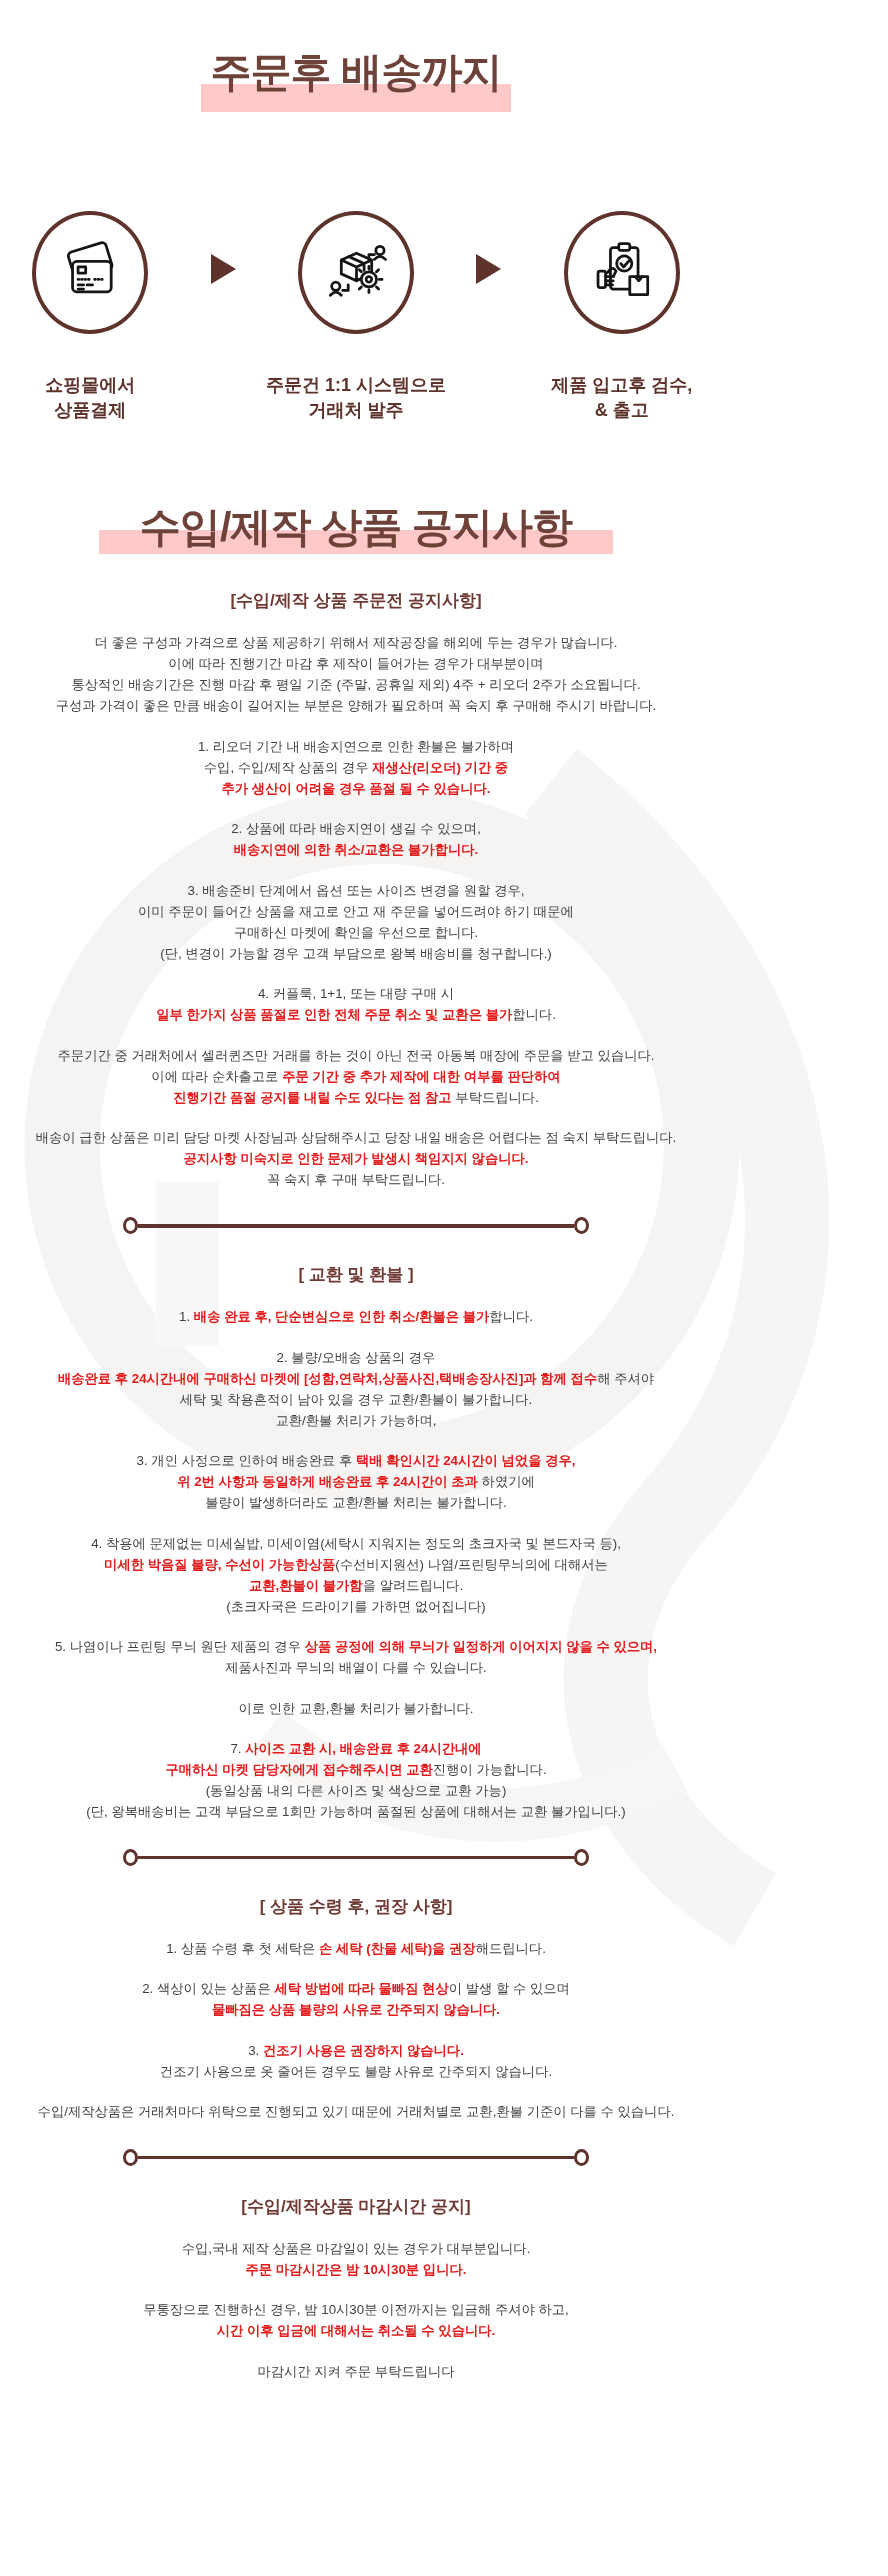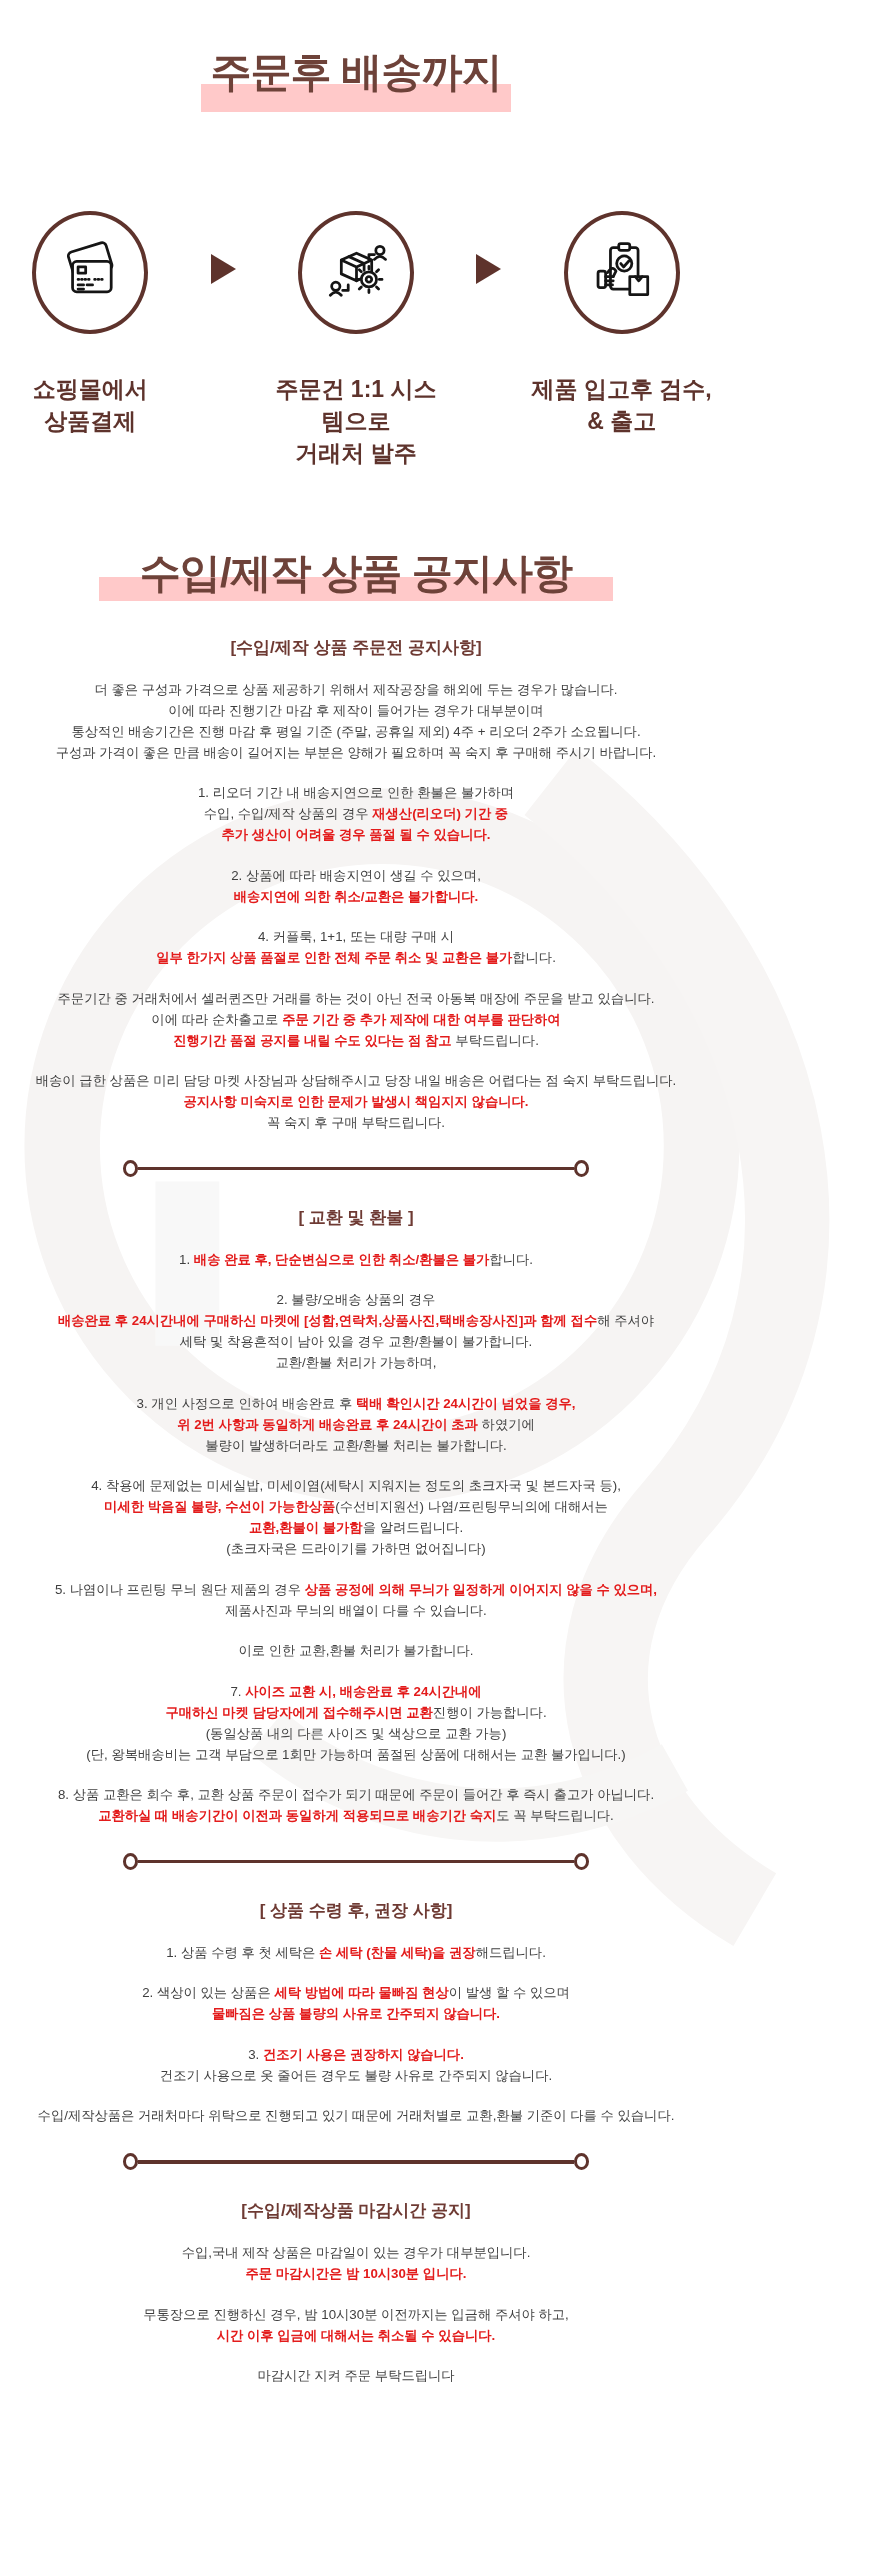--- a/index.html
+++ b/index.html
@@ -21,21 +21,21 @@
   .hl1{display:inline-block;padding:0 9px 12.4px;
     background:linear-gradient(to bottom,transparent 58%,#ffc9c9 58%);}
   .hl2{display:inline-block;padding:0 41px 0;
     background:linear-gradient(to bottom,transparent 55%,#ffc9c9 55%);}
   
   .steps{margin-top:99px;display:flex;justify-content:center;align-items:flex-start;gap:30px;}
   .step{width:203px;text-align:center;}
   .ring{width:108px;height:115px;margin:0 auto;border:4.4px solid #5e332c;border-radius:50%;
     display:flex;align-items:center;justify-content:center;background:#fff;}
   .ring svg{width:69px;height:69px;}
-  .step-label{margin-top:39px;color:#5e332c;font-weight:bold;font-size:23px;line-height:1.4;}
+  .step-label{margin-top:39px;color:#5e332c;font-weight:bold;font-size:18px;line-height:1.4;}
   .arrow{width:0;height:0;border-left:25px solid #5e332c;border-top:15px solid transparent;
     border-bottom:15px solid transparent;margin-top:43px;}
   
   .notice{margin-top:36px;text-align:center;font-size:13.3px;line-height:21px;}
   .para{margin:0 27px 19.5px;}
   .sec-header{margin:12.4px 27px 21px;font-size:17px;font-weight:bold;color:#6e3a33;}
   .red{color:#e31b1b;font-weight:bold;}
   .divider{display:flex;align-items:center;margin:27px 0 30px;padding:0 123px;}
   .divider .line{flex:1;height:3.6px;background:#5e332c;}
   .divider .ring-end{width:9px;height:10.7px;border:3.6px solid #5e332c;border-radius:50%;background:#fff;flex:0 0 auto;}
@@ -135,20 +135,26 @@
         <div class="para">
           <div class="line"><span>1. 리오더 기간 내 배송지연으로 인한 환불은 불가하며</span></div>
           <div class="line"><span>수입, 수입/제작 상품의 경우 </span><span class="red">재생산(리오더) 기간 중</span></div>
           <div class="line"><span class="red">추가 생산이 어려울 경우 품절 될 수 있습니다.</span></div>
         </div>
         <div class="para">
           <div class="line"><span>2. 상품에 따라 배송지연이 생길 수 있으며,</span></div>
           <div class="line"><span class="red">배송지연에 의한 취소/교환은 불가합니다.</span></div>
         </div>
         <div class="para">
+          <div class="line"><span>3. 배송준비 단계에서 옵션 또는 사이즈 변경을 원할 경우,</span></div>
+          <div class="line"><span>이미 주문이 들어간 상품을 재고로 안고 재 주문을 넣어드려야 하기 때문에</span></div>
+          <div class="line"><span>구매하신 마켓에 확인을 우선으로 합니다.</span></div>
+          <div class="line"><span>(단, 변경이 가능할 경우 고객 부담으로 왕복 배송비를 청구합니다.)</span></div>
+        </div>
+        <div class="para">
           <div class="line"><span>4. 커플룩, 1+1, 또는 대량 구매 시</span></div>
           <div class="line"><span class="red">일부 한가지 상품 품절로 인한 전체 주문 취소 및 교환은 불가</span><span>합니다.</span></div>
         </div>
         <div class="para">
           <div class="line"><span>주문기간 중 거래처에서 셀러퀸즈만 거래를 하는 것이 아닌 전국 아동복 매장에 주문을 받고 있습니다.</span></div>
           <div class="line"><span>이에 따라 순차출고로 </span><span class="red">주문 기간 중 추가 제작에 대한 여부를 판단하여</span></div>
           <div class="line"><span class="red">진행기간 품절 공지를 내릴 수도 있다는 점 참고</span><span> 부탁드립니다.</span></div>
         </div>
         <div class="para">
           <div class="line"><span>배송이 급한 상품은 미리 담당 마켓 사장님과 상담해주시고 당장 내일 배송은 어렵다는 점 숙지 부탁드립니다.</span></div>
@@ -189,24 +195,20 @@
         </div>
         <div class="para">
           <div class="line"><span>이로 인한 교환,환불 처리가 불가합니다.</span></div>
         </div>
         <div class="para">
           <div class="line"><span>7. </span><span class="red">사이즈 교환 시, 배송완료 후 24시간내에</span></div>
           <div class="line"><span class="red">구매하신 마켓 담당자에게 접수해주시면 교환</span><span>진행이 가능합니다.</span></div>
           <div class="line"><span>(동일상품 내의 다른 사이즈 및 색상으로 교환 가능)</span></div>
           <div class="line"><span>(단, 왕복배송비는 고객 부담으로 1회만 가능하며 품절된 상품에 대해서는 교환 불가입니다.)</span></div>
         </div>
-        <div class="para">
-          <div class="line"><span>8. 상품 교환은 회수 후, 교환 상품 주문이 접수가 되기 때문에 주문이 들어간 후 즉시 출고가 아닙니다.</span></div>
-          <div class="line"><span class="red">교환하실 때 배송기간이 이전과 동일하게 적용되므로 배송기간 숙지</span><span>도 꼭 부탁드립니다.</span></div>
-        </div>
         <div class="divider">
           <span class="ring-end"></span>
           <span class="line"></span>
           <span class="ring-end"></span>
         </div>
         <div class="sec-header">
           <div class="line"><span>[ 상품 수령 후, 권장 사항]</span></div>
         </div>
         <div class="para">
           <div class="line"><span>1. 상품 수령 후 첫 세탁은 </span><span class="red">손 세탁 (찬물 세탁)을 권장</span><span>해드립니다.</span></div>

